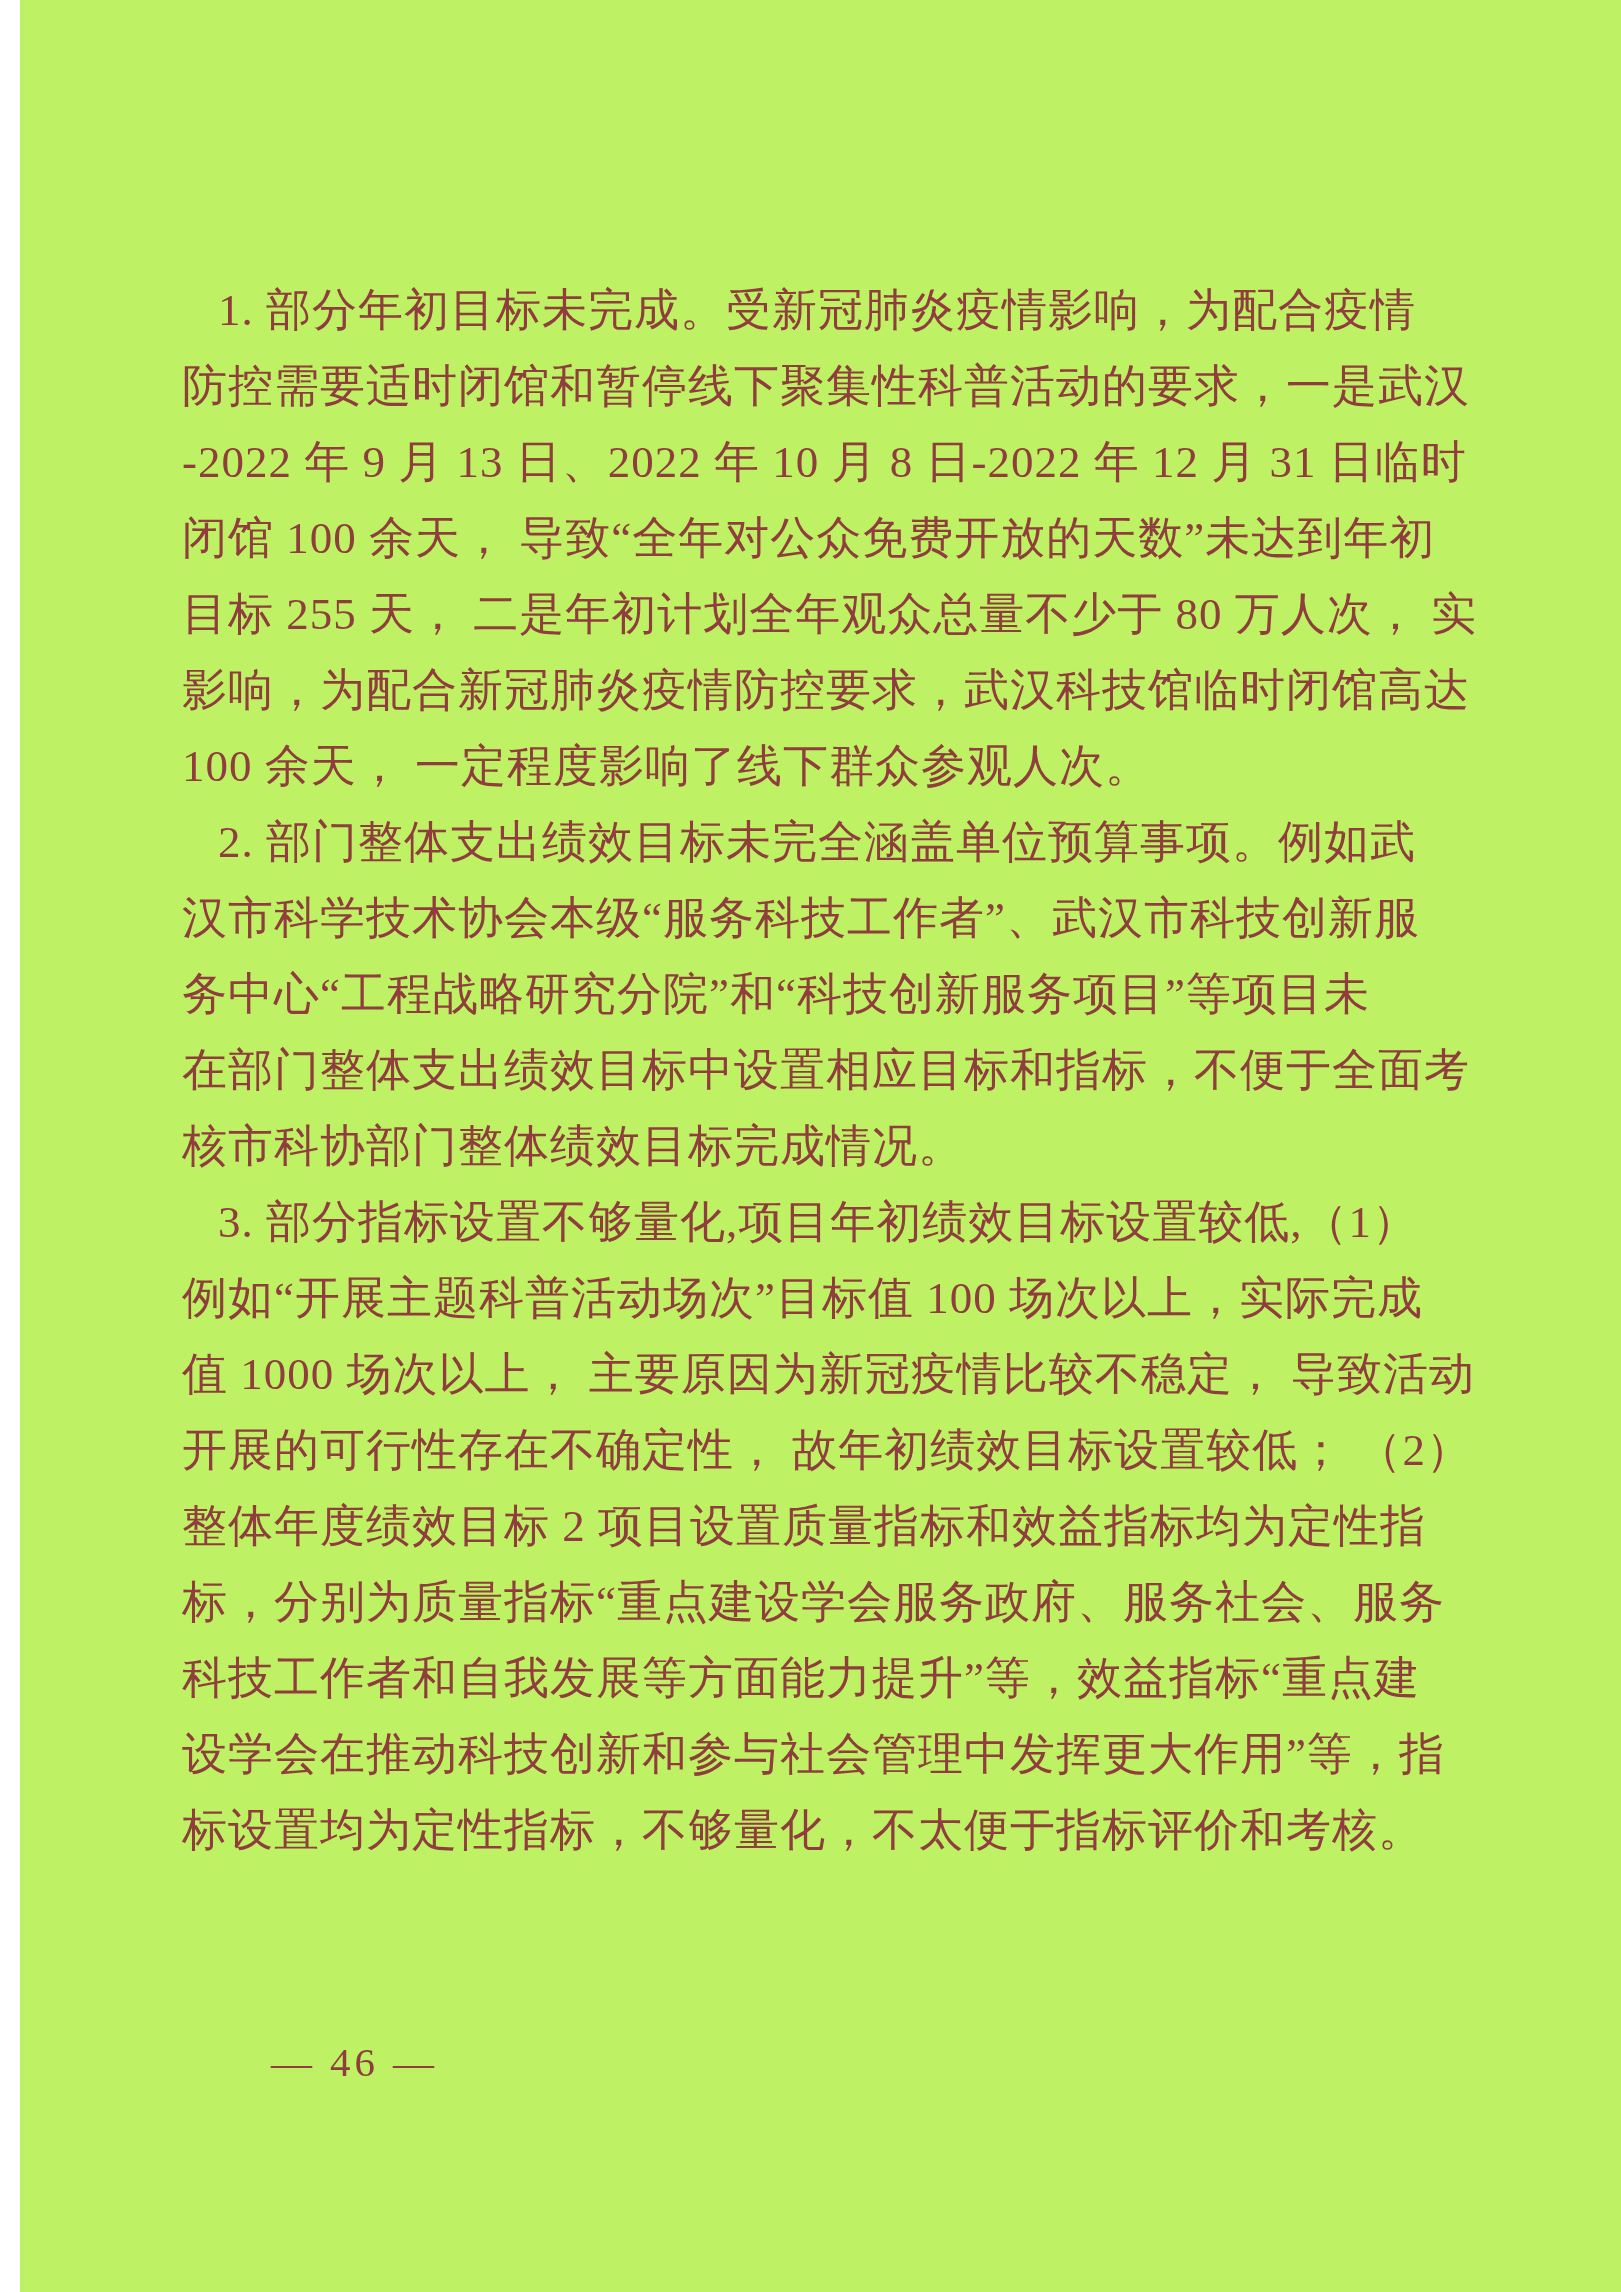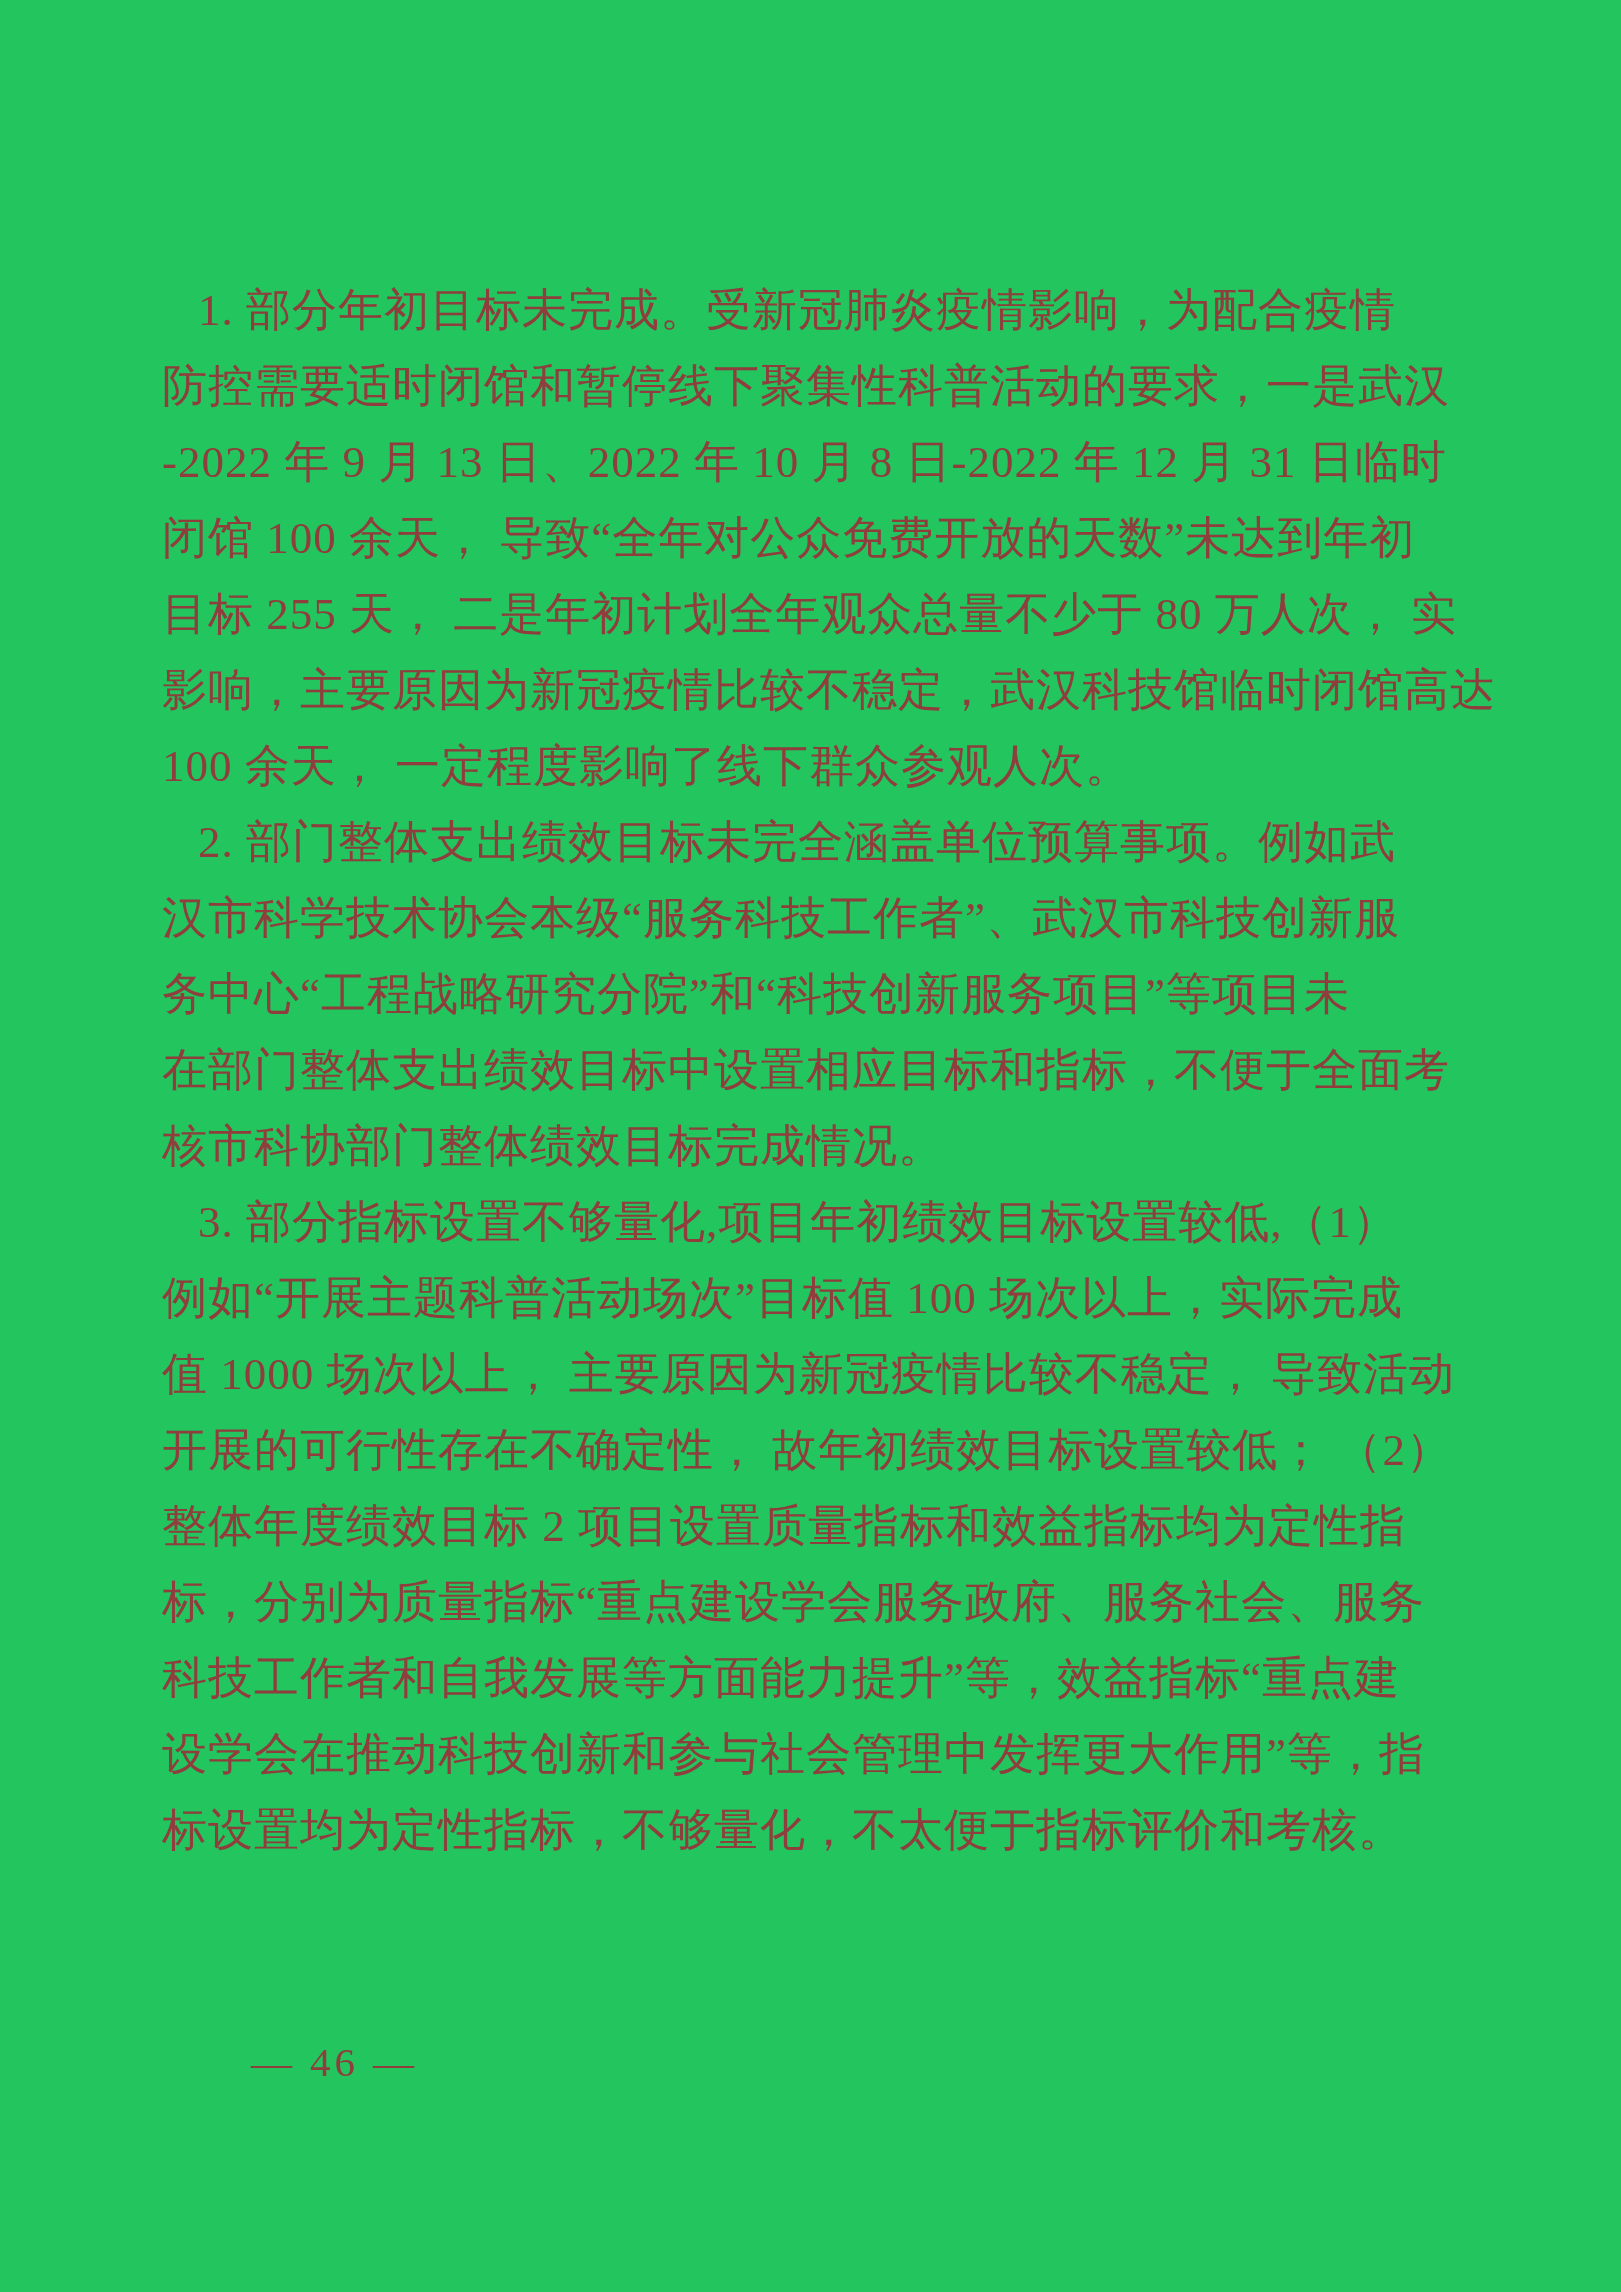--- a/index.html
+++ b/index.html
@@ -10,21 +10,22 @@
   body {
     width: 1621px;
     height: 2293px;
     position: relative;
     font-family: "Liberation Serif", "DejaVu Serif", serif;
     overflow: hidden;
   }
   .page {
     position: absolute;
     inset: 0;
-    background: #22c55e;
+    background: #bef264;
+    margin-left: 20px;
   }
   .textblock {
     position: absolute;
     left: 162px;
     top: 272px;
     width: 1306px;
   }
   .line {
     white-space: nowrap;
     height: 76px;
@@ -54,21 +55,21 @@
 
 <div class="page">
   <div class="textblock">
 
     <div>
       <div class="line indent">1. 部分年初目标未完成。受新冠肺炎疫情影响，为配合疫情</div>
       <div class="line">防控需要适时闭馆和暂停线下聚集性科普活动的要求，一是武汉</div>
       <div class="line">-2022 年 9 月 13 日、2022 年 10 月 8 日-2022 年 12 月 31 日临时</div>
       <div class="line">闭馆 100 余天， 导致“全年对公众免费开放的天数”未达到年初</div>
       <div class="line">目标 255 天， 二是年初计划全年观众总量不少于 80 万人次， 实</div>
-      <div class="line">影响，主要原因为新冠疫情比较不稳定，武汉科技馆临时闭馆高达</div>
+      <div class="line">影响，为配合新冠肺炎疫情防控要求，武汉科技馆临时闭馆高达</div>
       <div class="line">100 余天， 一定程度影响了线下群众参观人次。</div>
     </div>
 
     <div>
       <div class="line indent">2. 部门整体支出绩效目标未完全涵盖单位预算事项。例如武</div>
       <div class="line">汉市科学技术协会本级“服务科技工作者”、武汉市科技创新服</div>
       <div class="line">务中心“工程战略研究分院”和“科技创新服务项目”等项目未</div>
       <div class="line">在部门整体支出绩效目标中设置相应目标和指标，不便于全面考</div>
       <div class="line">核市科协部门整体绩效目标完成情况。</div>
     </div>

